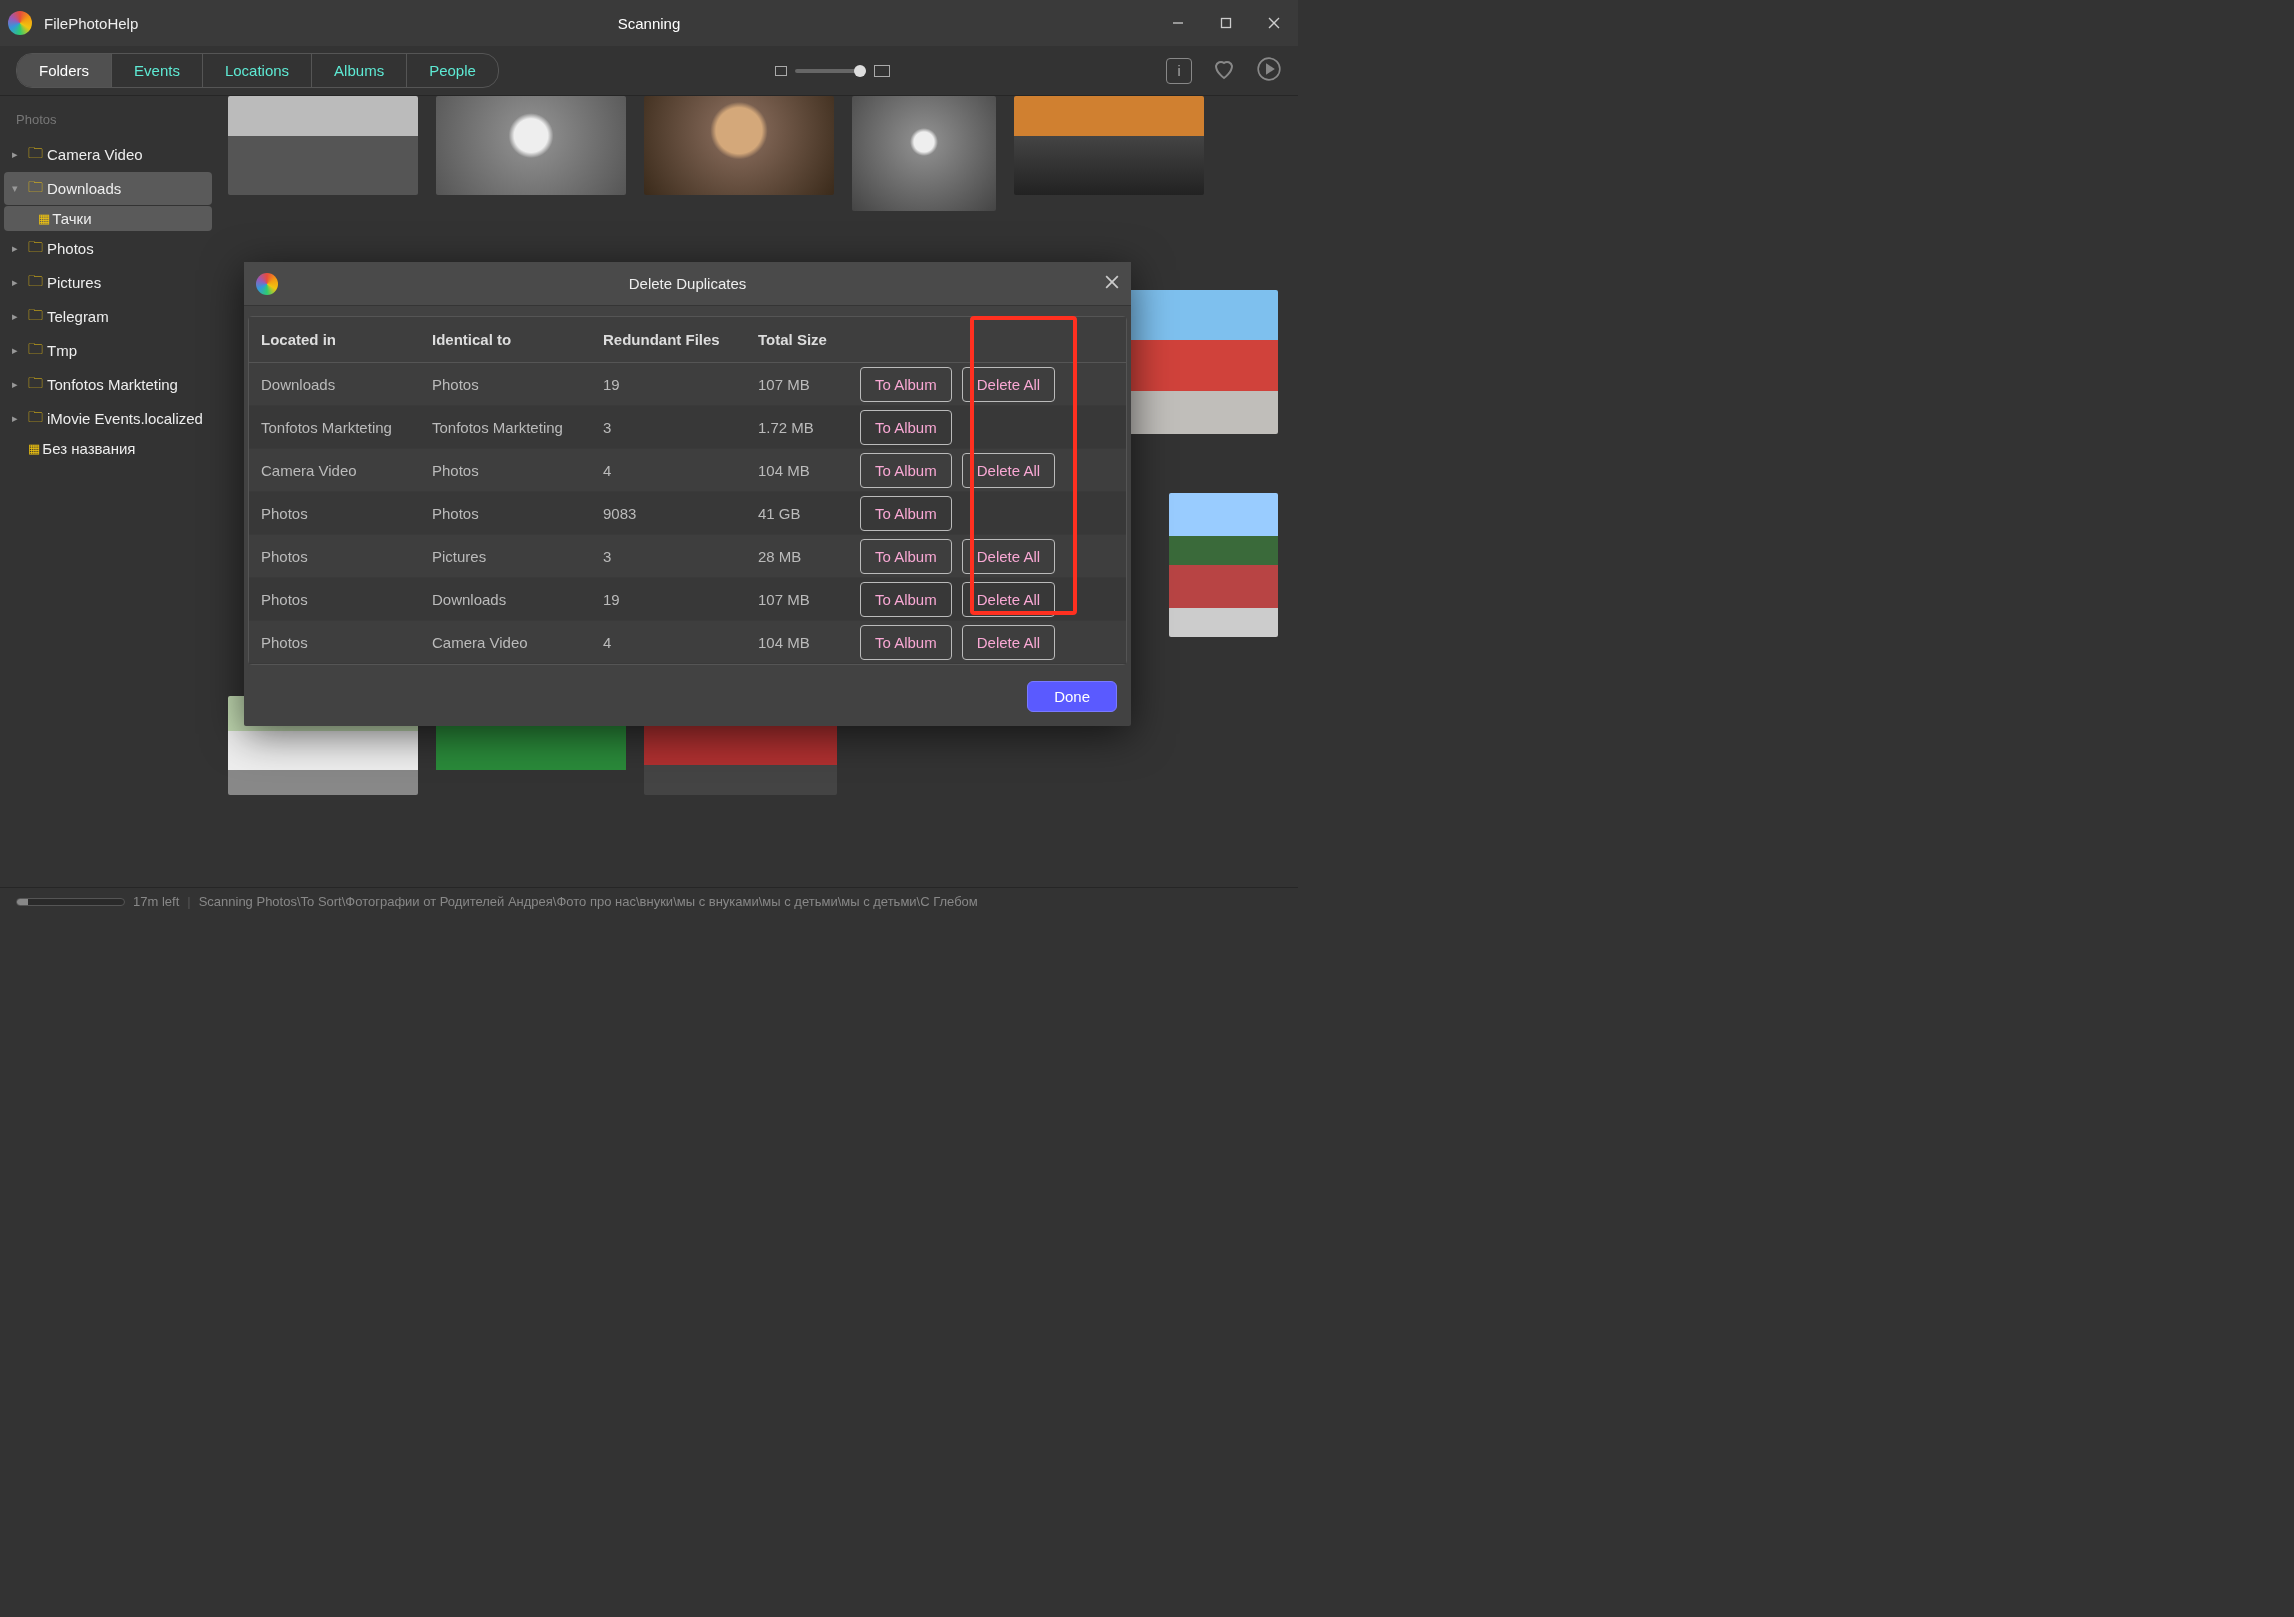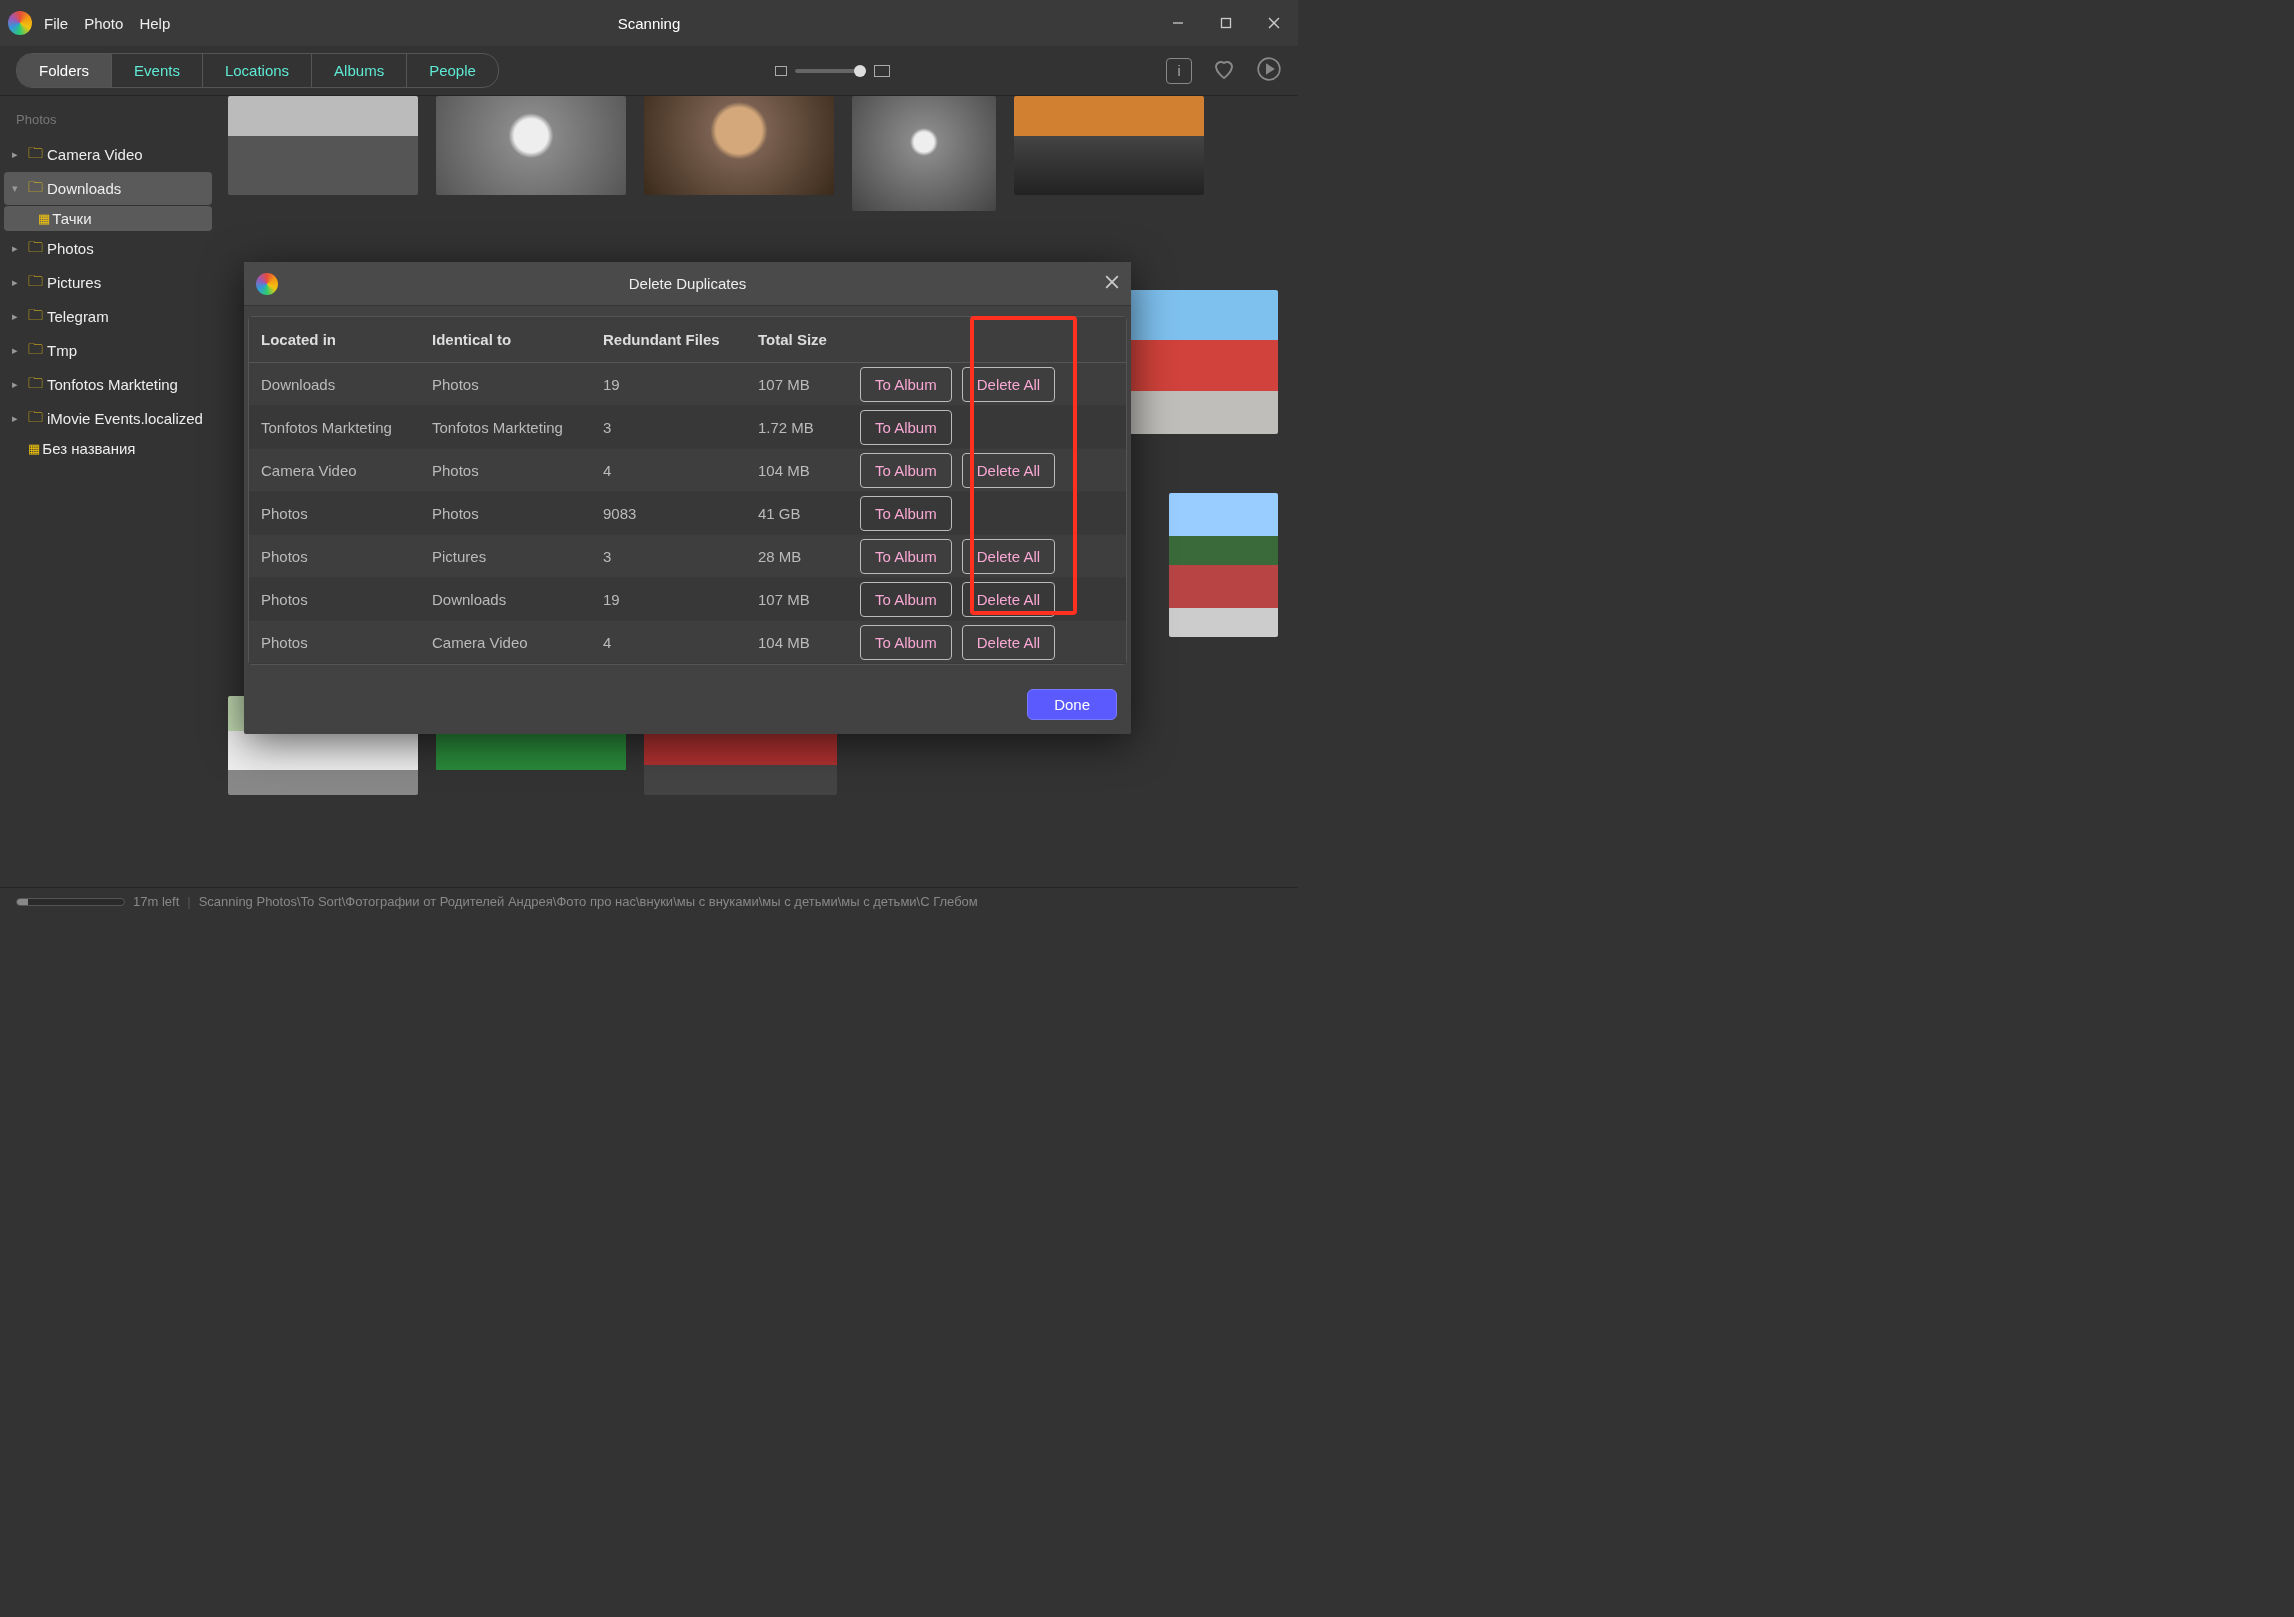--- a/index.html
+++ b/index.html
@@ -23,21 +23,21 @@
   padding: 0 8px;
   position: relative;
 }
 .app-logo {
   width: 24px;
   height: 24px;
   border-radius: 50%;
   background: conic-gradient(#e74c3c, #f39c12, #f1c40f, #2ecc71, #3498db, #9b59b6, #e74c3c);
   margin-right: 12px;
 }
-.menubar { display: flex; gap: 16px; }
+.menubar { display: flex; gap: 0; }
 .menubar-item { color: #eee; font-size: 15px; cursor: pointer; }
 .titlebar-title {
   position: absolute;
   left: 50%;
   transform: translateX(-50%);
   color: #fff;
   font-size: 15px;
   font-weight: 500;
 }
 .win-controls {
@@ -314,21 +314,20 @@
   justify-content: flex-end;
 }
 .done-btn {
   background: #5a5aff;
   border: 1px solid #7a7aff;
   color: #fff;
   padding: 6px 26px;
   border-radius: 6px;
   font-size: 15px;
   cursor: pointer;
-  margin-top: 8px;
 }
 
 
 .statusbar {
   height: 28px;
   background: #333333;
   display: flex;
   align-items: center;
   padding: 0 16px;
   gap: 8px;

